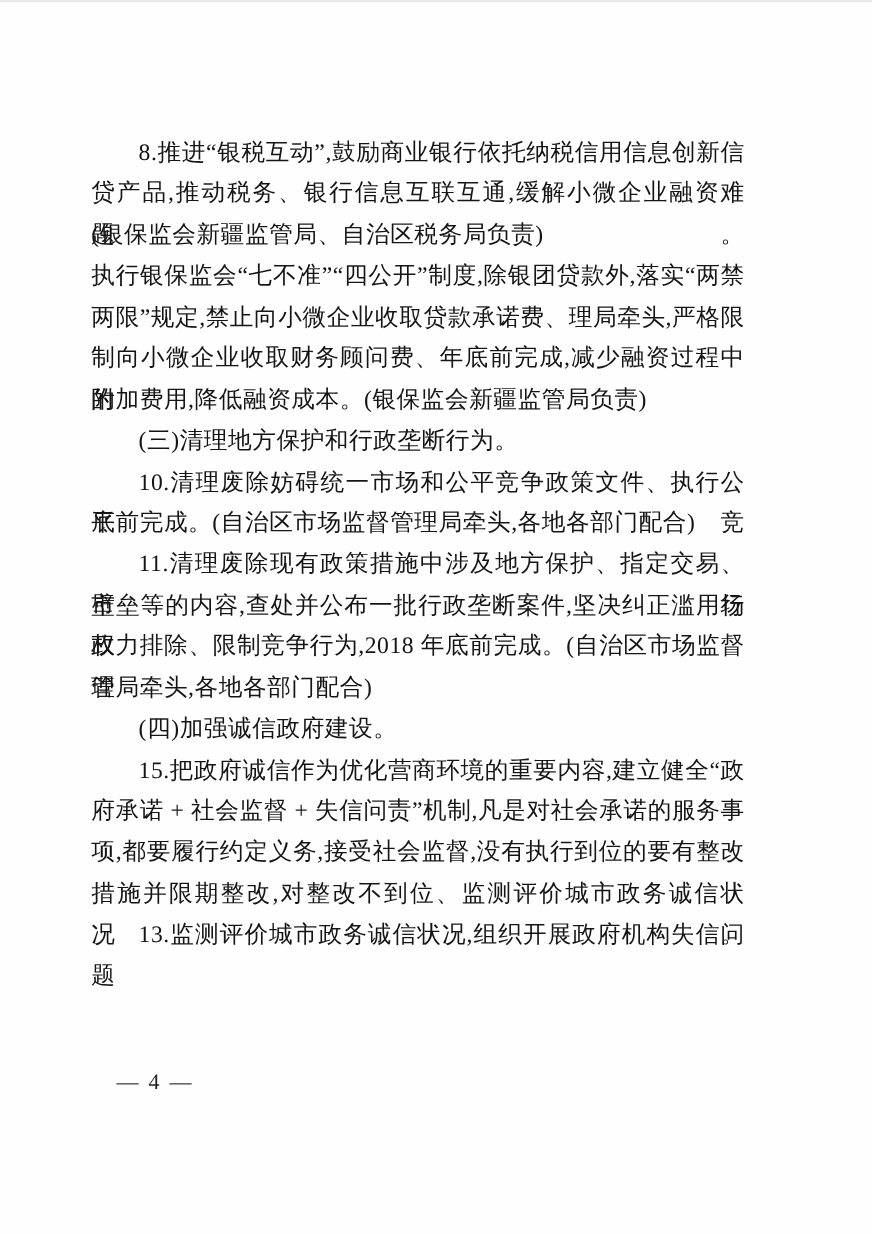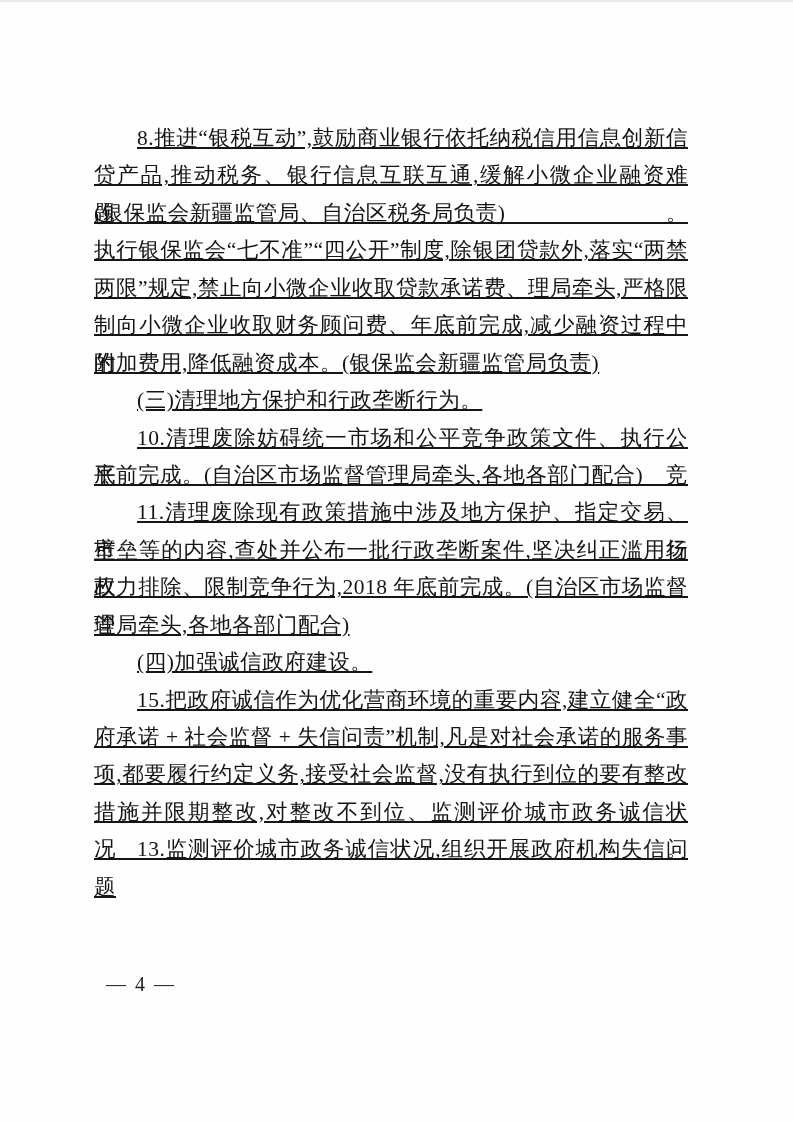--- a/index.html
+++ b/index.html
@@ -19,24 +19,23 @@
   .scan-edge {
     position: absolute;
     top: 0;
     left: 0;
     width: 793px;
     height: 2px;
     background: #e9e9e9;
   }
   .text-block {
     position: absolute;
-    left: 94px;
+    left: 83px;
     top: 120px;
     width: 594px;
-    text-decoration: underline;
   }
   .line {
     height: 37.45px;
     line-height: 37.45px;
     font-size: 21.5px;
     letter-spacing: 0.5px;
     color: #151515;
   }
   .line.justify {
     text-align: justify;

